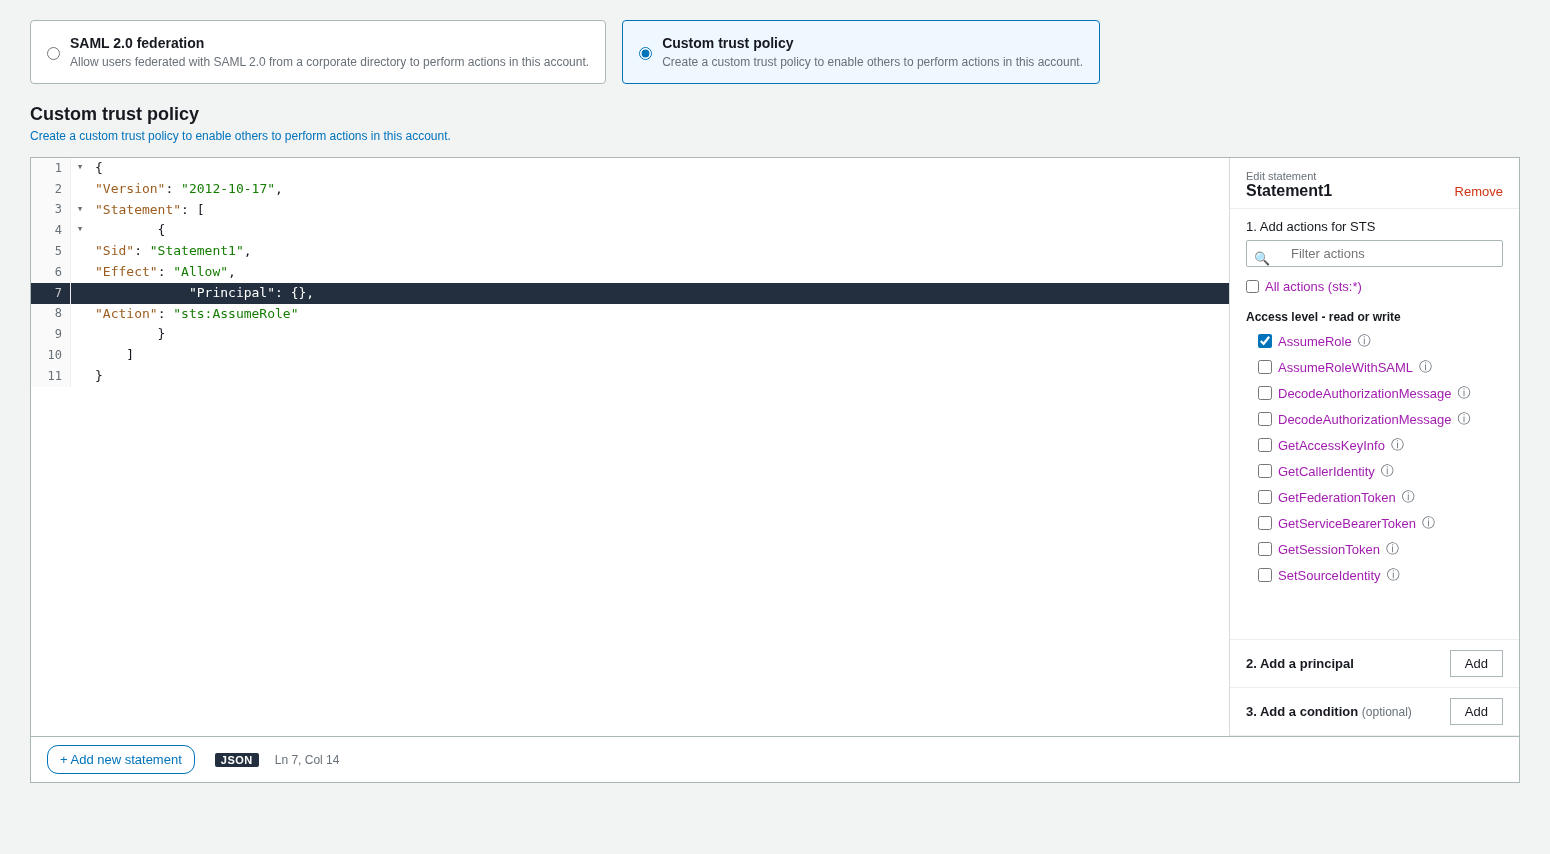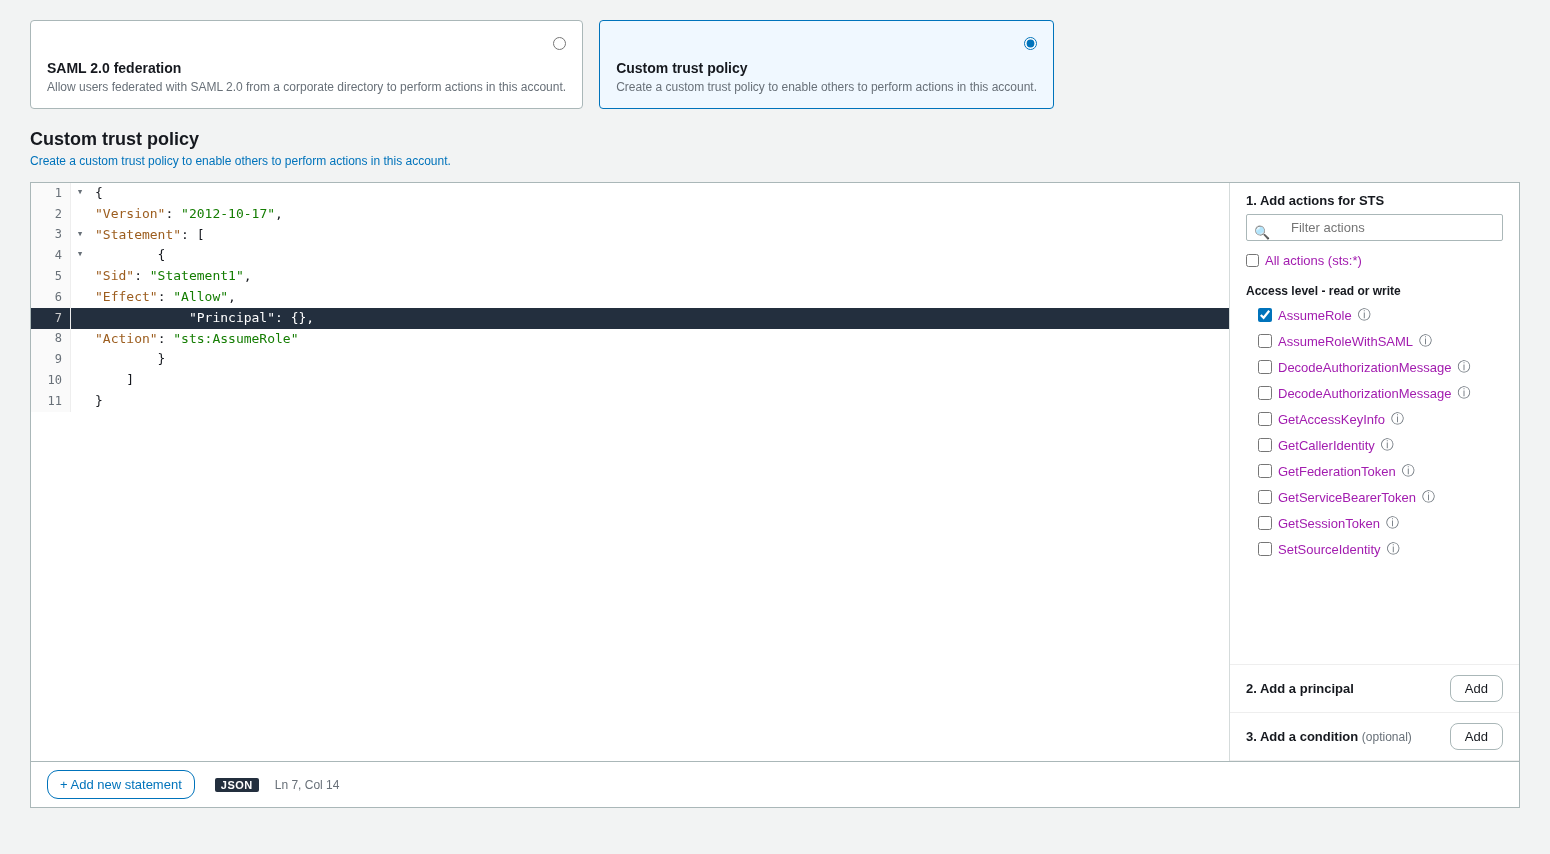--- a/index.html
+++ b/index.html
@@ -22,24 +22,23 @@
       margin-bottom: 20px;
     }
 
     .option-card {
       border: 1px solid #aab7b8;
       border-radius: 4px;
       padding: 14px 16px;
       background: #fff;
       cursor: pointer;
       display: flex;
-      align-items: flex-end;
+      align-items: center;
       gap: 10px;
       min-width: 320px;
-      flex-direction: column;
     }
 
     .option-card.selected {
       border-color: #0073bb;
       background: #f0f8ff;
     }
 
     .option-card input[type="radio"] {
       margin-top: 2px;
       accent-color: #0073bb;
@@ -180,21 +179,21 @@
     .remove-link {
       font-size: 13px;
       color: #d13212;
       cursor: pointer;
       font-weight: 400;
       text-decoration: none;
     }
 
     .panel-section-title {
       font-size: 13px;
-      font-weight: 700;
+      font-weight: 400;
       padding: 10px 16px 6px;
       color: #16191f;
     }
 
     
     .filter-search-wrapper {
       padding: 0 16px 8px;
       position: relative;
     }
 
@@ -285,21 +284,21 @@
 
     .panel-bottom-optional {
       font-weight: 400;
       color: #687078;
       font-size: 12px;
     }
 
     .add-btn {
       background: #fff;
       border: 1px solid #aab7b8;
-      border-radius: 8px;
+      border-radius: 0;
       padding: 5px 14px;
       font-size: 13px;
       cursor: pointer;
       color: #16191f;
     }
 
     
     .editor-bottom-bar {
       background: #fff;
       border: 1px solid #aab7b8;
@@ -434,20 +433,27 @@
           <div class="code-line">
             <div class="line-num">11</div>
             <div class="line-toggle"></div>
             <div class="line-content">}</div>
           </div>
         </div>
     </div>
 
     <div class="right-panel panel-with-scrollbar">
 
+      <div class="panel-header">
+        <div class="panel-edit-label">Edit statement</div>
+        <div class="panel-statement-title">
+          <span>Statement1</span>
+          <a class="remove-link" href="#">Remove</a>
+        </div>
+      </div>
 
       <div class="panel-section-title">1. Add actions for STS</div>
 
       <div class="filter-search-wrapper">
         <span class="filter-search-icon">🔍</span>
         <input type="text" class="filter-search-input" placeholder="Filter actions" style="">
       </div>
 
       <div class="actions-list">
 

